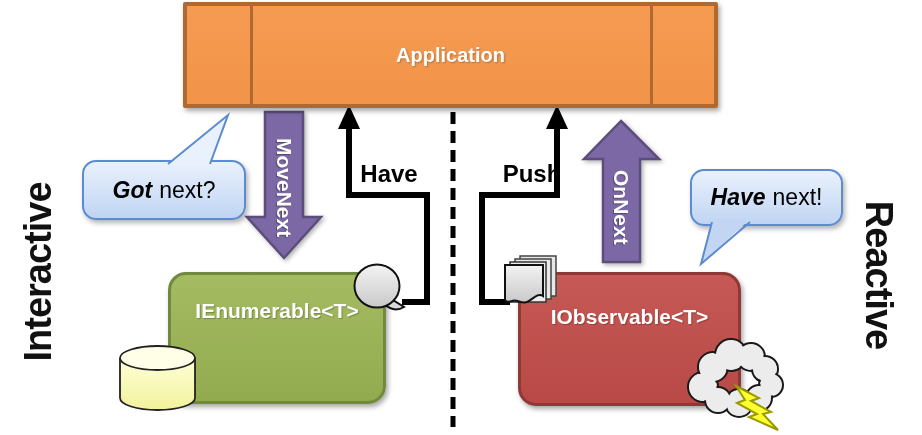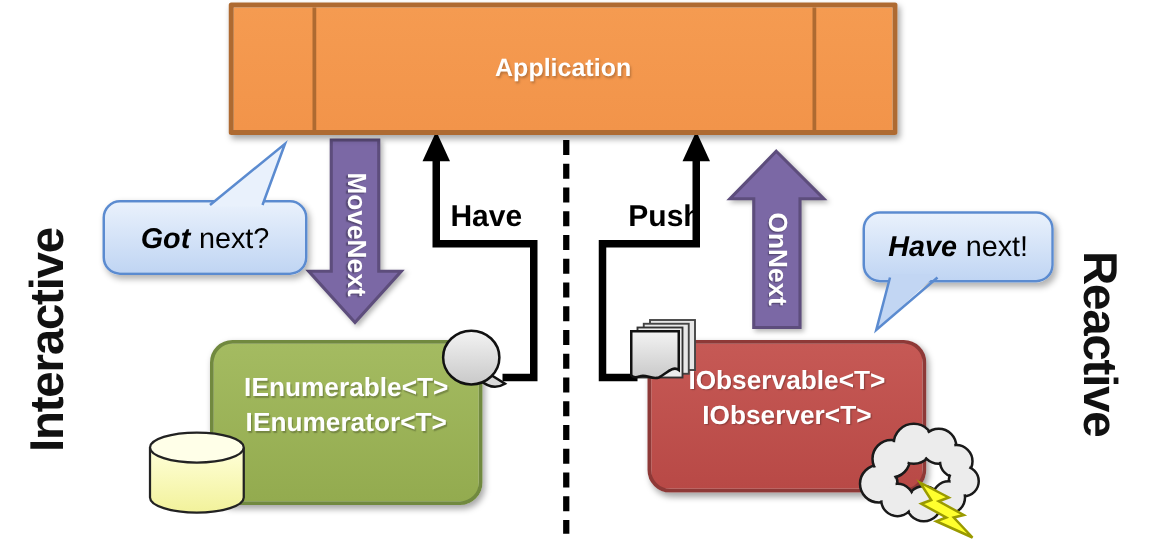--- a/index.html
+++ b/index.html
@@ -57,21 +57,21 @@
   .green-box{
     left:168px;top:272px;width:212px;height:104px;
     background:linear-gradient(180deg,#A4BB61 0%,#93AB4F 100%);
     border:3px solid #71893F;
     padding-top:22px;box-sizing:content-box;
   }
   .red-box{
     left:518px;top:272px;width:217px;height:100px;
     background:linear-gradient(180deg,#C65955 0%,#B84946 100%);
     border:3px solid #8E3937;
-    padding-top:16px;box-sizing:content-box;
+    padding-top:28px;box-sizing:content-box;
   }
 
   
   .bubble{
     border:2px solid #5B8BD0;border-radius:14px;
     background:linear-gradient(180deg,#E9F1FC 0%,#C0D5F3 100%);
     box-shadow:2px 3px 5px rgba(0,0,0,.3);
     display:flex;align-items:center;justify-content:center;
     font-size:23px;color:#000;
   }
@@ -109,25 +109,23 @@
   <div class="abs side-label side-right">Reactive</div>
 
   <div class="abs flow-label pull-label">Have</div>
   <div class="abs flow-label push-label">Push</div>
 
   <div class="abs varrow-label movenext-label">MoveNext</div>
   <div class="abs varrow-label onnext-label">OnNext</div>
 
   <div class="abs iface-box green-box">
     <div class="line">IEnumerable&lt;T&gt;</div>
-    <div class="line">IEnumerator&lt;T&gt;</div>
   </div>
   <div class="abs iface-box red-box">
     <div class="line">IObservable&lt;T&gt;</div>
-    <div class="line">IObserver&lt;T&gt;</div>
   </div>
 
   <div class="abs bubble bubble-right">
     <span class="em">Have</span>
       <span>next!</span>
   </div>
   <div class="abs bubble bubble-left">
     <span class="em">Got</span>
       <span>next?</span>
   </div>

